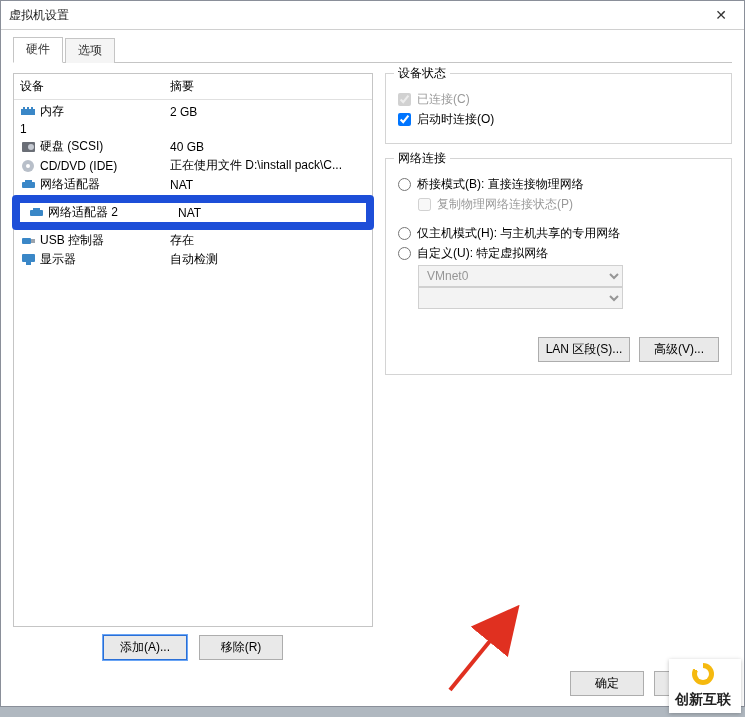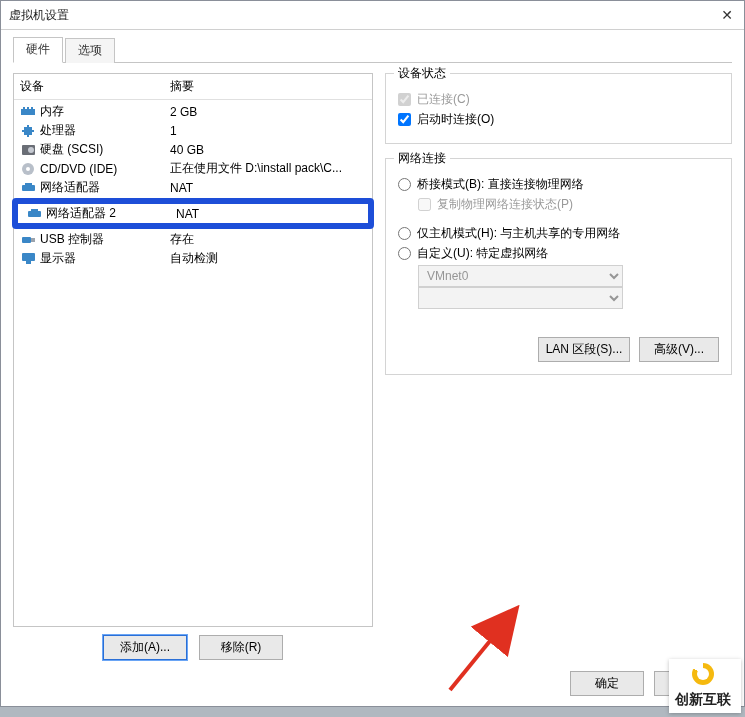--- a/index.html
+++ b/index.html
@@ -21,21 +21,21 @@
     height: 707px;
     background: #ffffff;
     border: 1px solid #8a8f99;
     box-sizing: border-box;
   }
   .titlebar {
     display: flex;
     align-items: center;
     justify-content: space-between;
     height: 28px;
-    padding: 0 0 0 8px;
+    padding: 0 6px 0 8px;
     font-size: 12px;
     color: #222;
     border-bottom: 1px solid #d0d0d0;
   }
   .titlebar .close {
     width: 34px;
     text-align: center;
     font-size: 14px;
     color: #333;
     cursor: pointer;
@@ -106,21 +106,21 @@
     height: 14px;
     display: inline-flex;
     align-items: center;
     justify-content: center;
     margin-right: 4px;
     flex-shrink: 0;
   }
   .list-row .dev { width: 150px; display:flex; align-items:center; overflow:hidden;}
   .list-row .sum { flex: 1; overflow:hidden; text-overflow:ellipsis;}
   .highlight-box {
-    border: 6px solid #1d4ed8;
+    border: 8px solid #1d4ed8;
     border-radius: 4px;
     margin: 1px -2px;
     padding: 0 2px;
   }
   .left-buttons {
     display: flex;
     justify-content: center;
     gap: 12px;
     margin-top: 8px;
   }
@@ -264,32 +264,20 @@
                       <rect x="6" y="0" width="2" height="2" fill="#3a87c7"></rect>
                       <rect x="10" y="0" width="2" height="2" fill="#3a87c7"></rect>
                     </svg>
               </span>
                   <span>内存</span>
                 </span>
               <span class="sum">2 GB</span>
             </div>
 
             <div class="list-row">
-              <span class="dev">
-                  <span class="ic">
-                <svg width="12" height="12" viewBox="0 0 12 12">
-                      <rect x="2" y="2" width="8" height="8" fill="#3a87c7"></rect>
-                      <rect x="5" y="0" width="2" height="2" fill="#3a87c7"></rect>
-                      <rect x="5" y="10" width="2" height="2" fill="#3a87c7"></rect>
-                      <rect x="0" y="5" width="2" height="2" fill="#3a87c7"></rect>
-                      <rect x="10" y="5" width="2" height="2" fill="#3a87c7"></rect>
-                    </svg>
-              </span>
-                  <span>处理器</span>
-                </span>
               <span class="sum">1</span>
             </div>
 
             <div class="list-row">
               <span class="dev">
                   <span class="ic">
                 <svg width="13" height="10" viewBox="0 0 13 10">
                       <rect x="0" y="0" width="13" height="10" rx="1" fill="#6a6e76"></rect>
                       <circle cx="9" cy="5" r="3" fill="#c6cad2"></circle>
                     </svg>

